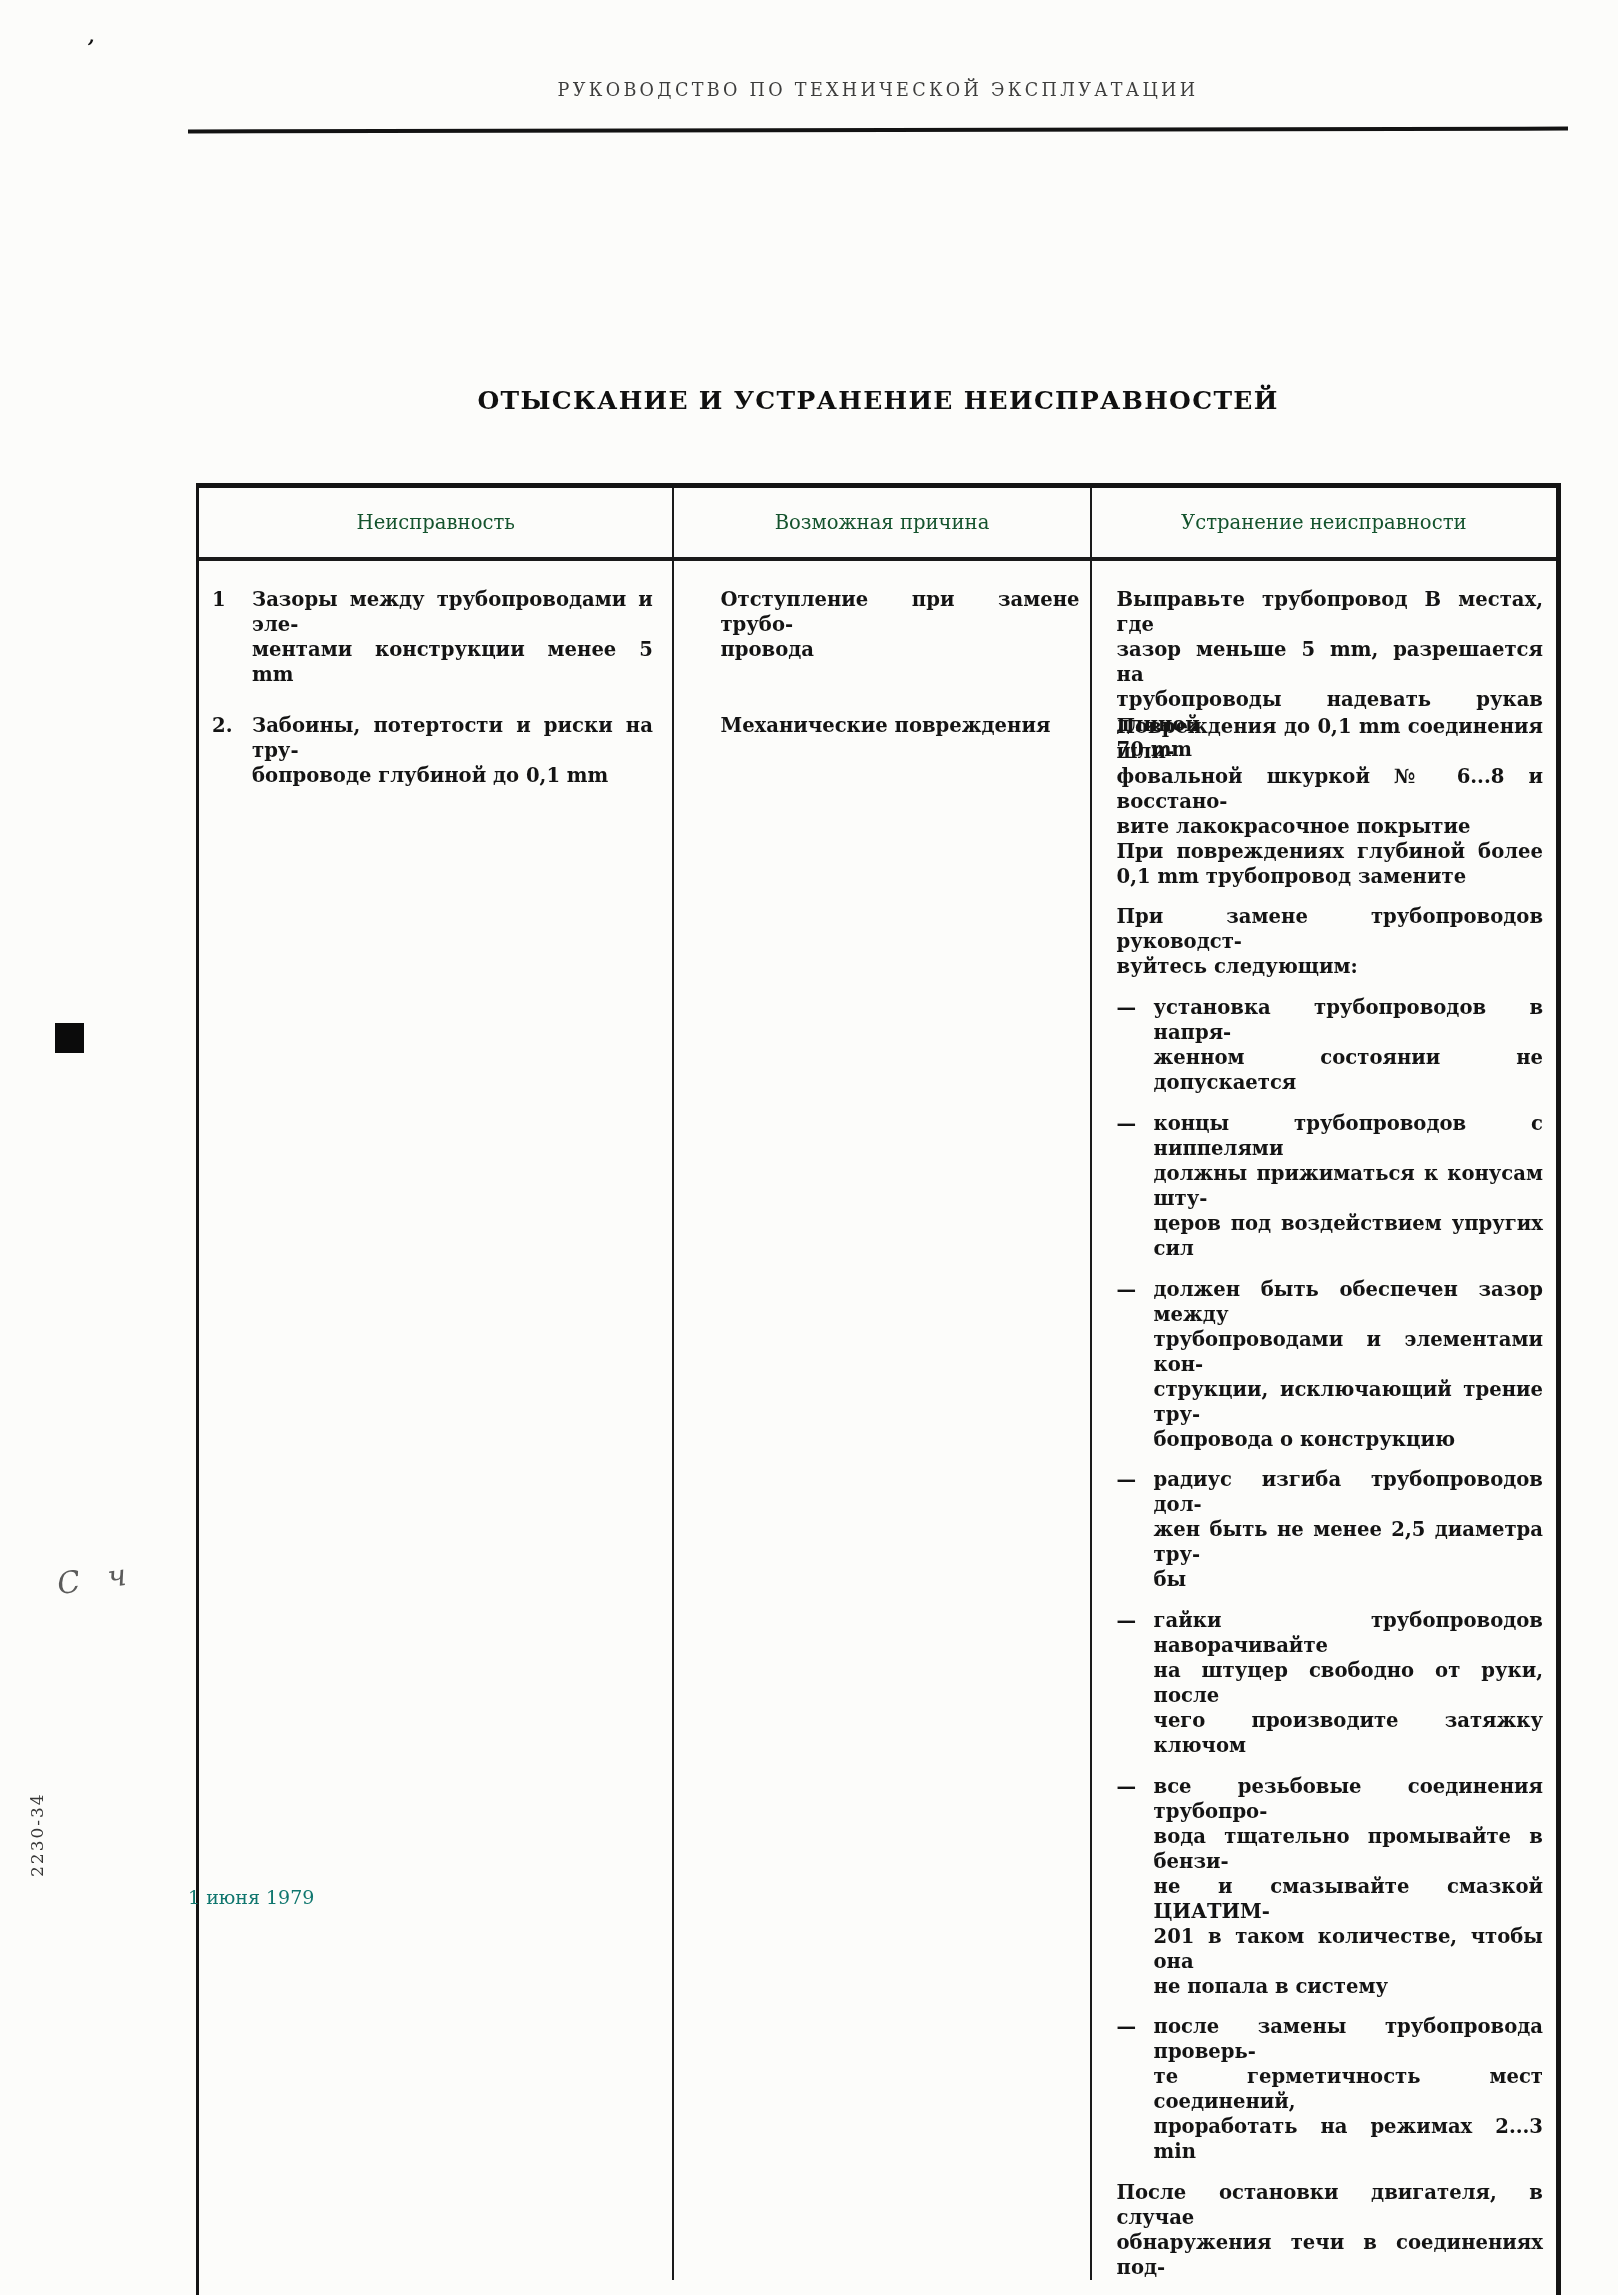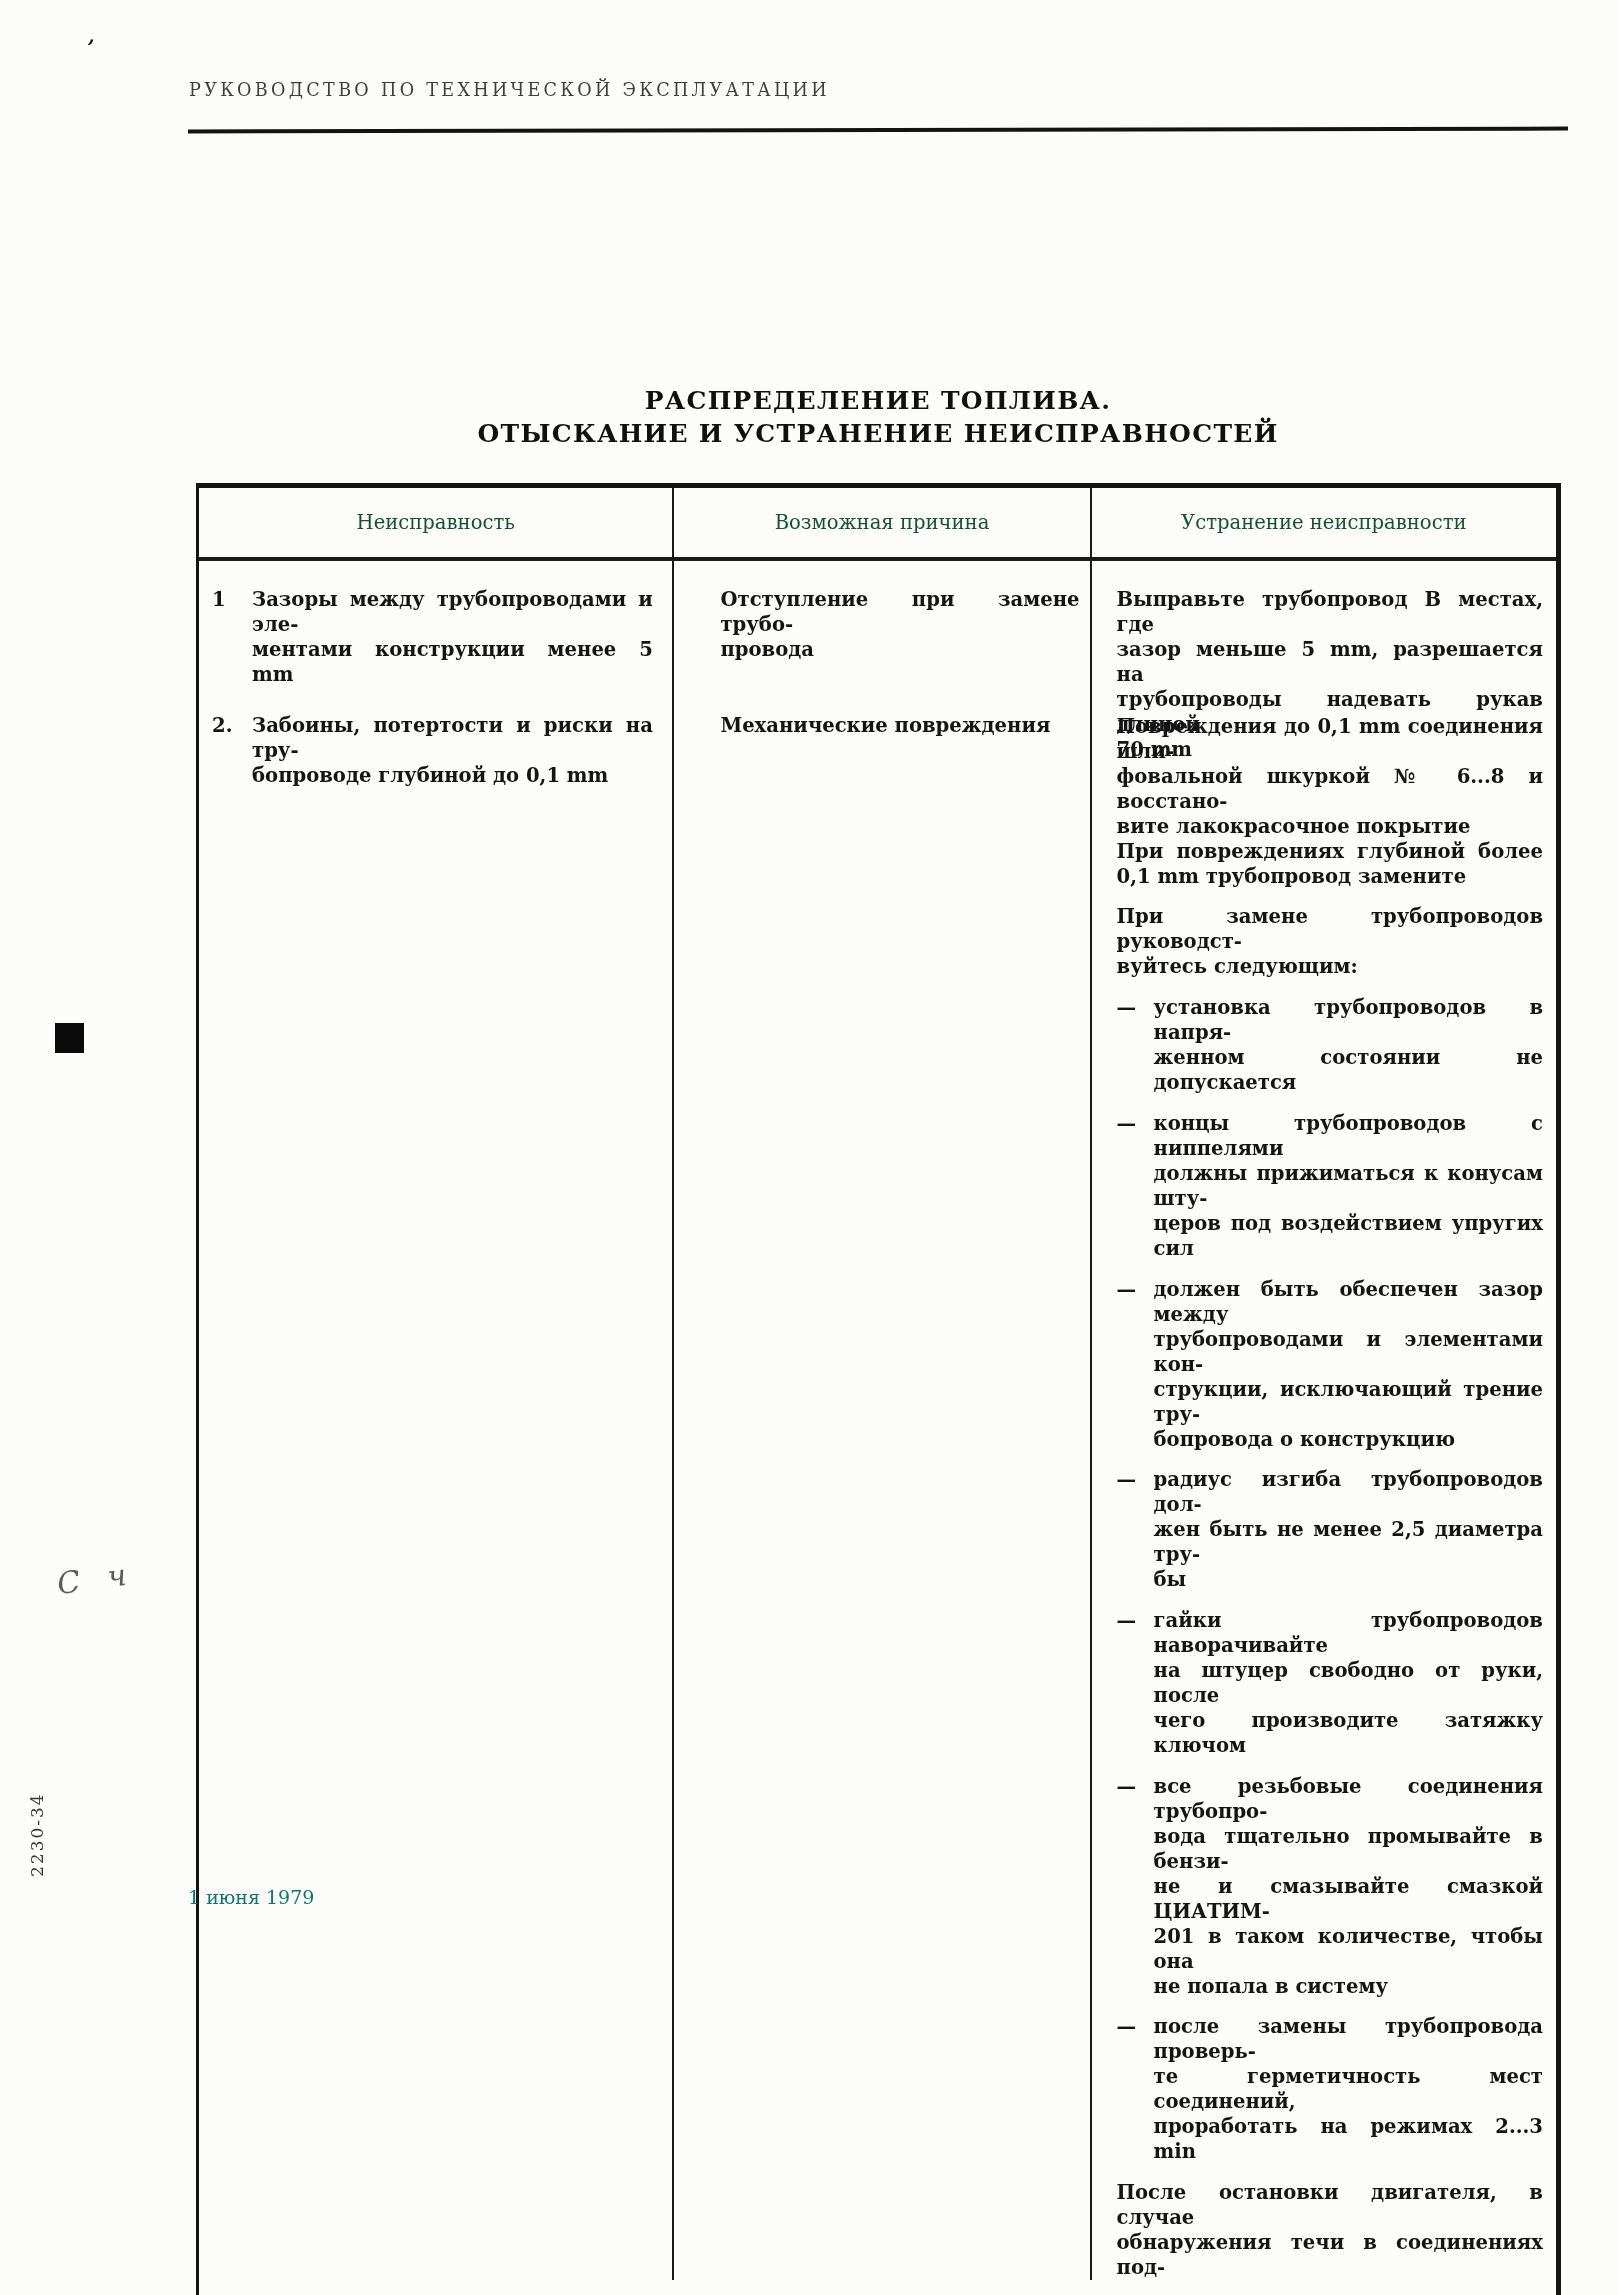--- a/index.html
+++ b/index.html
@@ -10,21 +10,21 @@
     background:#fcfcfa;
     color:#161616;
     font-family:"DejaVu Serif","Liberation Serif",serif;
     overflow:hidden;
   }
 
   
   .mark-apostrophe { position:absolute; left:85px; top:34px; font-size:26px; color:#111; transform:rotate(12deg); }
   .running-header {
     position:absolute; left:189px; top:80px; width:1378px;
-    text-align:left; font-size:17.6px; letter-spacing:3.3px;
+    text-align:center; font-size:17.6px; letter-spacing:3.3px;
     color:#1c1c1c; opacity:.85; white-space:nowrap;
   }
   .top-rule { position:absolute; left:188px; top:128px; width:1380px; height:3.9px; background:#131313; transform:rotate(-0.12deg); }
 
   
   .page-title {
     position:absolute; left:189px; top:384px; width:1378px;
     text-align:center; font-size:25px; font-weight:bold;
     letter-spacing:1.3px; line-height:33px; color:#101010;
   }
@@ -87,21 +87,20 @@
 <body>
 
 <div class="page">
 
   <span class="mark-apostrophe">’</span>
 
   <div class="running-header">РУКОВОДСТВО ПО ТЕХНИЧЕСКОЙ ЭКСПЛУАТАЦИИ</div>
   <div class="top-rule"></div>
 
   <div class="page-title">
-    <div>РАСПРЕДЕЛЕНИЕ ТОПЛИВА.</div>
     <div>ОТЫСКАНИЕ И УСТРАНЕНИЕ НЕИСПРАВНОСТЕЙ</div>
   </div>
 
   <div class="maint-table">
 
     <div class="td th vline">Неисправность</div>
     <div class="td th vline">Возможная причина</div>
     <div class="td th">Устранение неисправности</div>
 
     <div class="td vline c1 r1 bt">

